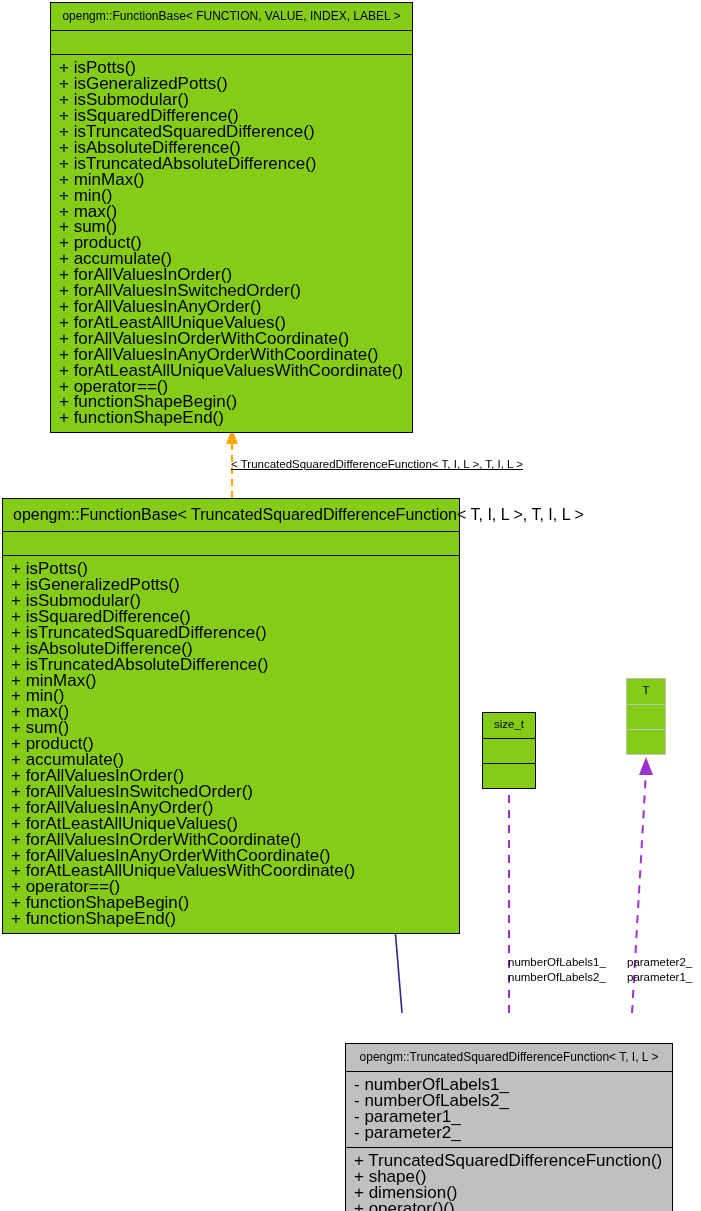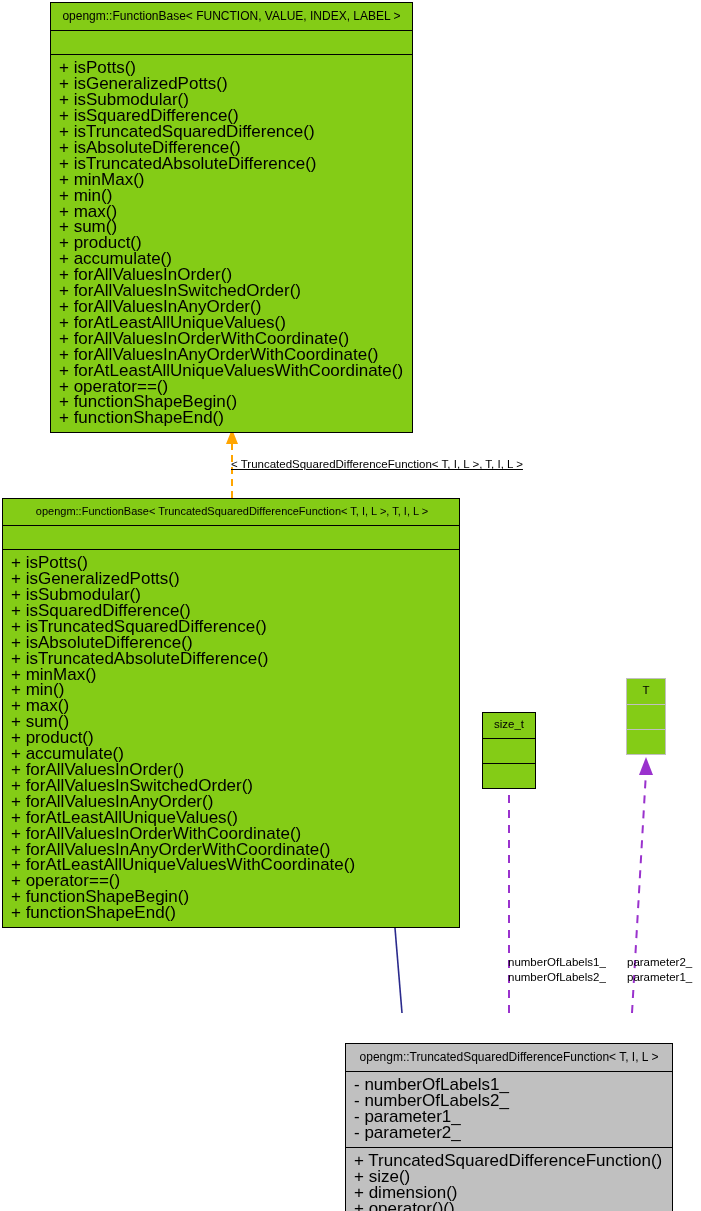--- a/index.html
+++ b/index.html
@@ -8,21 +8,21 @@
     font-family:"Liberation Sans","DejaVu Sans",sans-serif;
     -webkit-font-smoothing:antialiased;
   }
   .uml-box{position:absolute;box-sizing:border-box;background:#84cc16;}
   .uml-box.black{border:1px solid #000000;}
   .uml-box.gray-border{border:1px solid #c0c0c0;}
   .uml-box.filled{background:#c0c0c0;border:1px solid #000000;margin-top:30px;}
 
   .sect{box-sizing:border-box;}
   .sect.title{
-    text-align:center;font-size:11px;color:#000;
+    text-align:center;font-size:16px;color:#000;
     padding:6px 8px 7px;line-height:1.2;white-space:nowrap;
   }
   .sect.title.left-title{padding-left:10px;}
   .divider{height:1px;background:#000;}
   .divider.gray{background:#c0c0c0;}
   .sect.rows{padding:5px 8px 6px 8px;}
   .sect.empty{height:23px;}
 
   .row{
     font-size:17px;color:#000;line-height:15.9px;white-space:nowrap;
@@ -172,21 +172,21 @@
   <div class="divider"></div>
   <div class="sect rows">
       <div class="row">- numberOfLabels1_</div>
       <div class="row">- numberOfLabels2_</div>
       <div class="row">- parameter1_</div>
       <div class="row">- parameter2_</div>
     </div>
   <div class="divider"></div>
   <div class="sect rows">
       <div class="row">+ TruncatedSquaredDifferenceFunction()</div>
-      <div class="row">+ size()</div>
+      <div class="row">+ shape()</div>
       <div class="row">+ dimension()</div>
       <div class="row">+ operator()()</div>
     </div>
 </div>
 
 <div class="edge-label" id="label-inherit-template">&lt; TruncatedSquaredDifferenceFunction&lt; T, I, L &gt;, T, I, L &gt;</div>
 
 <div class="edge-label" id="label-assoc-left">
   <div>numberOfLabels1_</div>
   <div>numberOfLabels2_</div>

